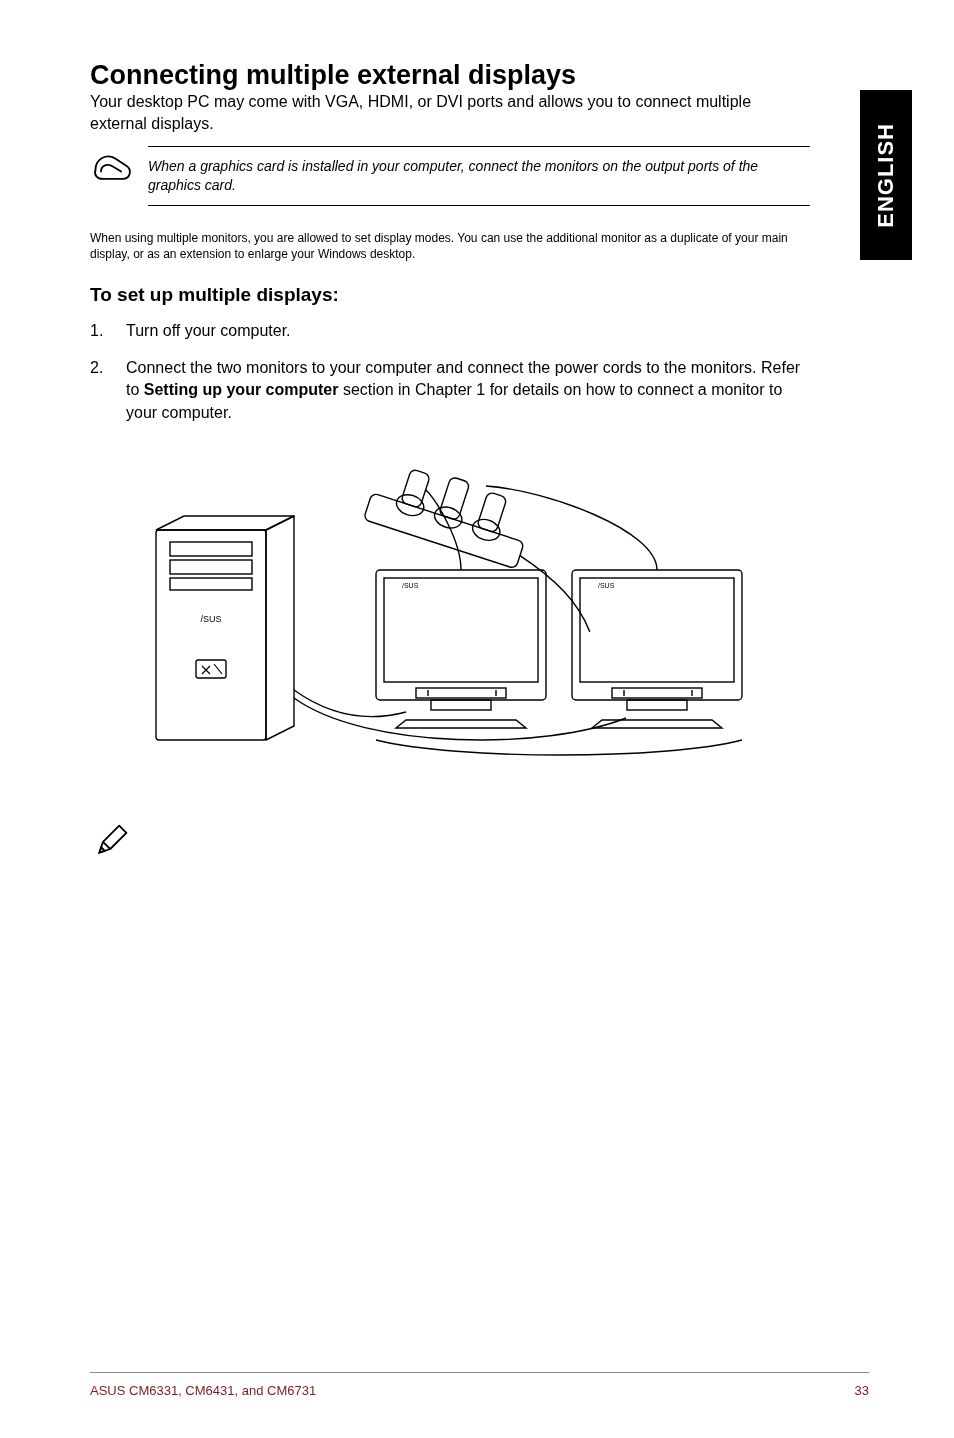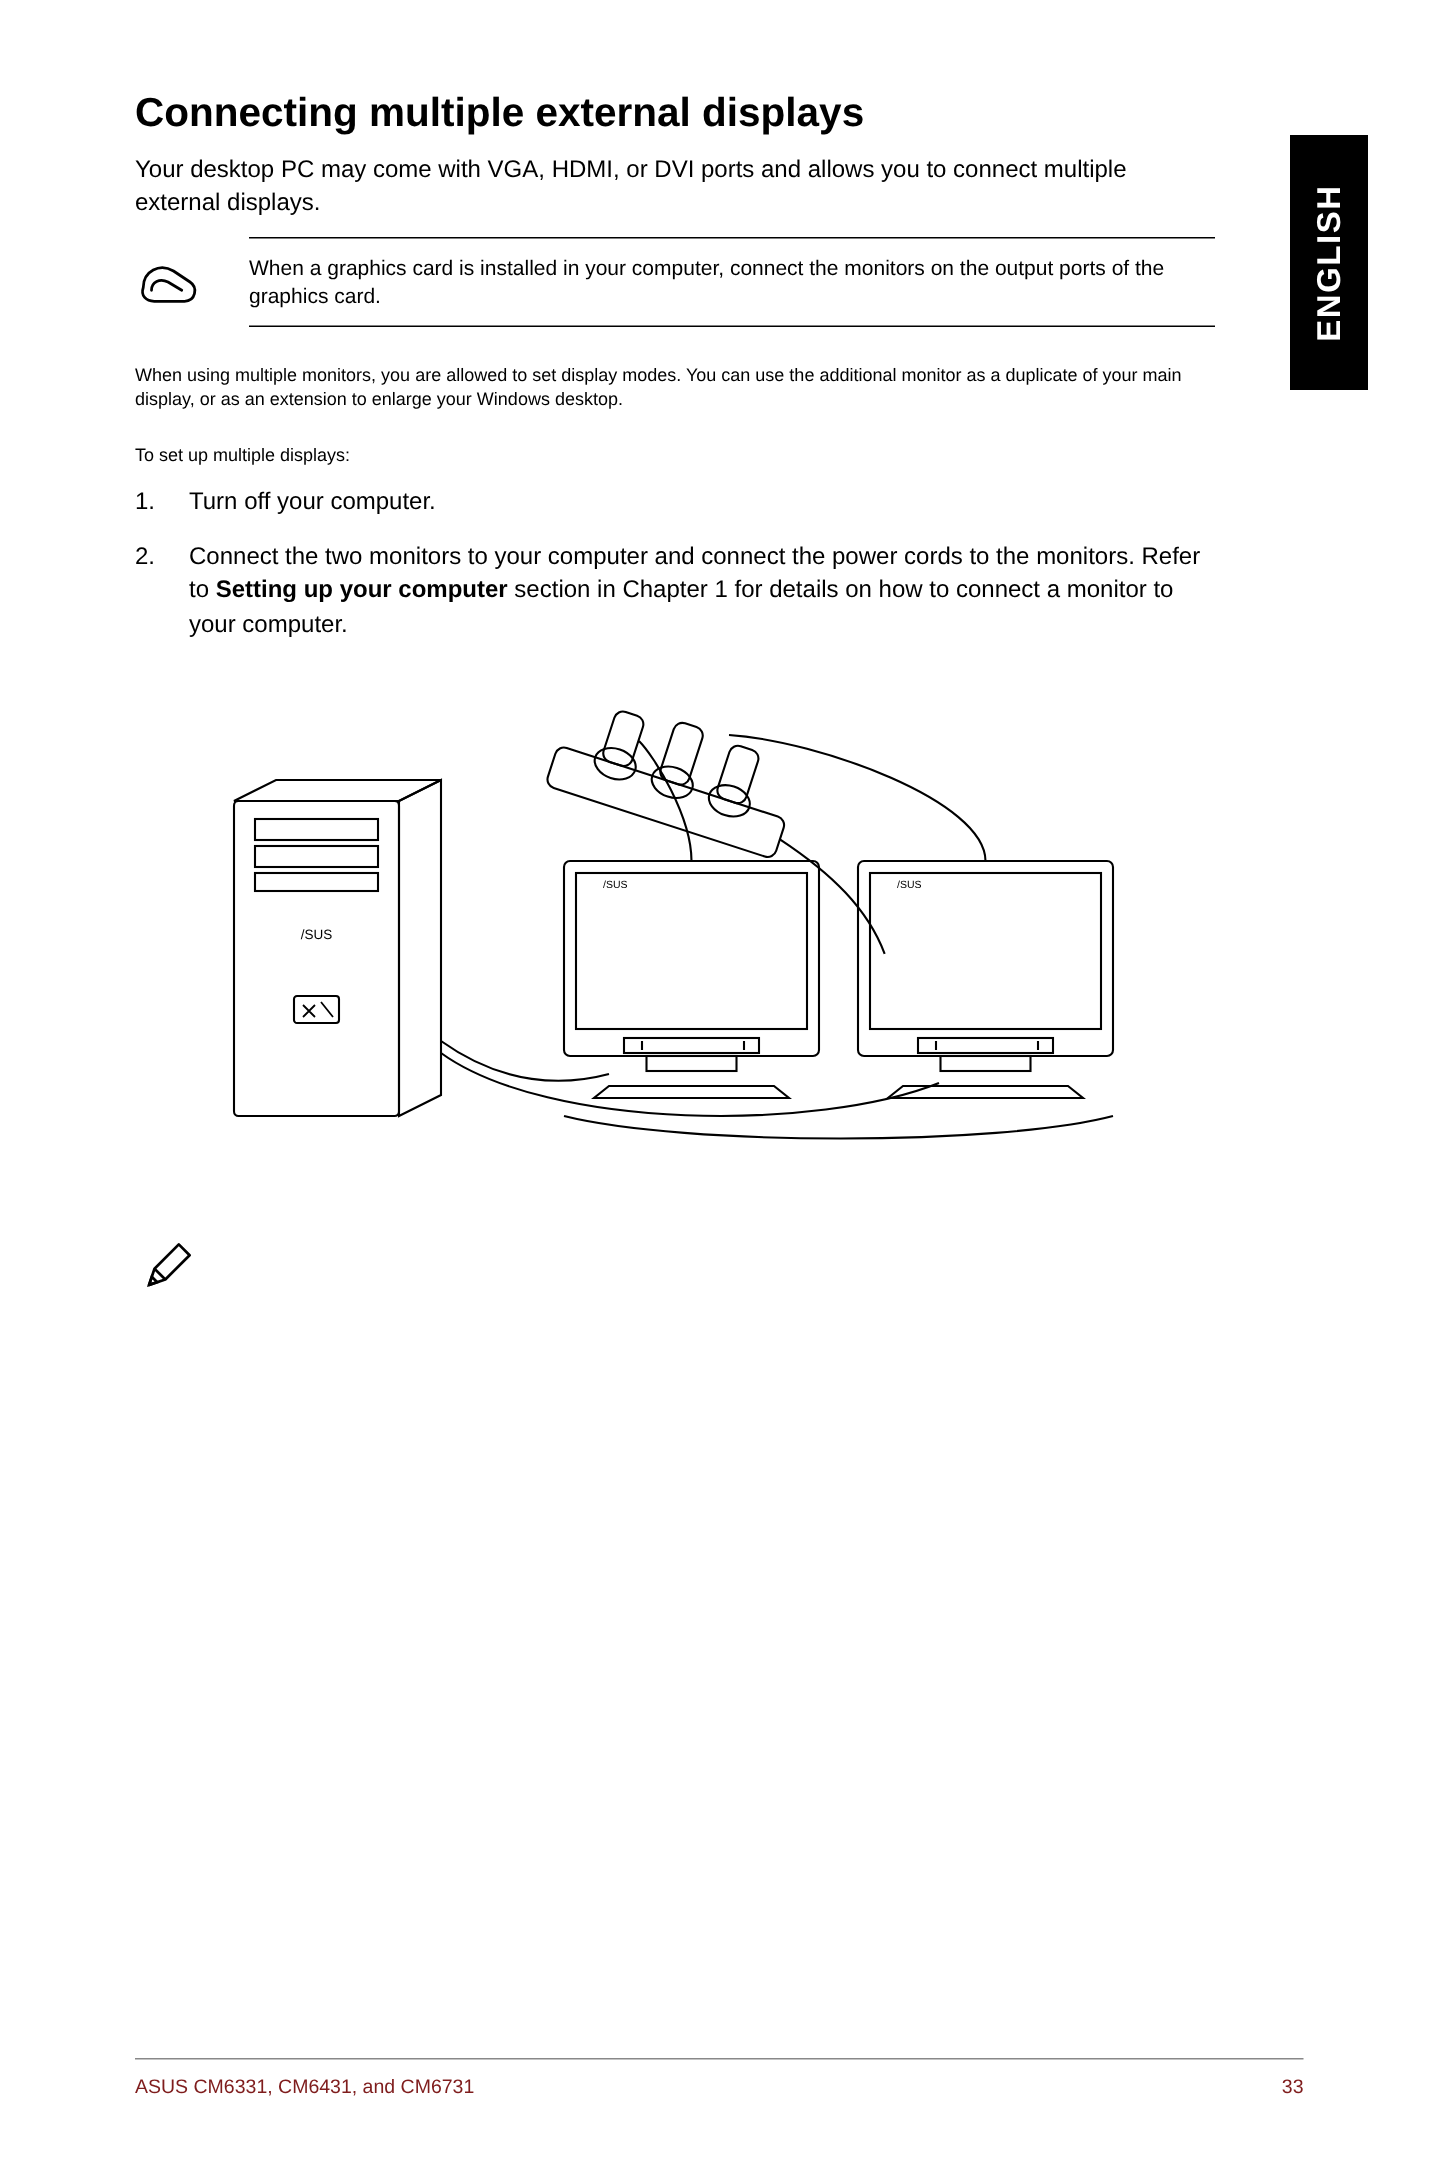--- a/index.html
+++ b/index.html
@@ -1,28 +1,28 @@
 <!DOCTYPE html>
 <html><head>
 <meta charset="utf-8">
 <style>
   * { box-sizing: border-box; margin: 0; padding: 0; }
   html, body { width: 954px; height: 1438px; background: #fff; font-family: Arial, Helvetica, sans-serif; color: #000; }
   .page { position: relative; width: 954px; height: 1438px; padding: 50px 85px 40px 90px; }
   .side-tab { position: absolute; right: 42px; top: 90px; width: 52px; height: 170px; background: #000; display: flex; align-items: center; justify-content: center; }
   .side-tab span { color: #fff; font-weight: 800; font-size: 22px; letter-spacing: 1px; writing-mode: vertical-rl; transform: rotate(180deg); font-family: Arial, Helvetica, sans-serif; }
   .content { width: 720px; }
-  h1 { font-size: 27px; font-weight: 700; margin-top: 10px; margin-bottom: 12px; }
+  h1 { font-size: 27px; font-weight: 700; margin-top: 10px; }
   .intro { font-size: 16px; line-height: 1.35; margin-bottom: 2px; }
-  .callout { display: flex; align-items: center; gap: 32px; margin: 12px 0 24px 0; }
+  .callout { display: flex; align-items: flex-start; gap: 14px; margin: 12px 0 24px 0; font-style: italic; }
   .callout-icon { flex: 0 0 44px; width: 44px; height: 40px; display: flex; align-items: center; justify-content: center; }
   .callout-body { flex: 1; border-top: 1px solid #000; border-bottom: 1px solid #000; padding: 10px 4px 10px 0; font-size: 14px; line-height: 1.35; }
   h2 { font-size: 20px; font-weight: 700; margin: 6px 0 8px 0; }
   .subintro { font-size: 12px; line-height: 1.35; margin-bottom: 22px; }
-  .steps-title { font-weight: 400; font-size: 12px; margin-bottom: 14px; }
+  .steps-title { font-weight: 700; font-size: 19px; margin-bottom: 14px; }
   ol.steps { list-style: none; counter-reset: step; padding: 0; margin: 0 0 10px 0; }
   ol.steps li { font-size: 16px; line-height: 1.4; margin-bottom: 14px; display: flex; }
   ol.steps li .num { flex: 0 0 36px; }
   ol.steps li .body { flex: 1; }
   .illus { margin: 16px 0 40px 36px; width: 640px; height: 340px; display: flex; align-items: center; justify-content: flex-end; text-decoration: underline; }
   .footer { position: absolute; bottom: 40px; left: 90px; right: 85px; border-top: 1px solid #888; padding-top: 10px; display: flex; justify-content: space-between; font-size: 13px; color: #7f1d1d; }
   .bold { font-weight: 700; }
   svg { display: block; }
 </style>
 </head>

